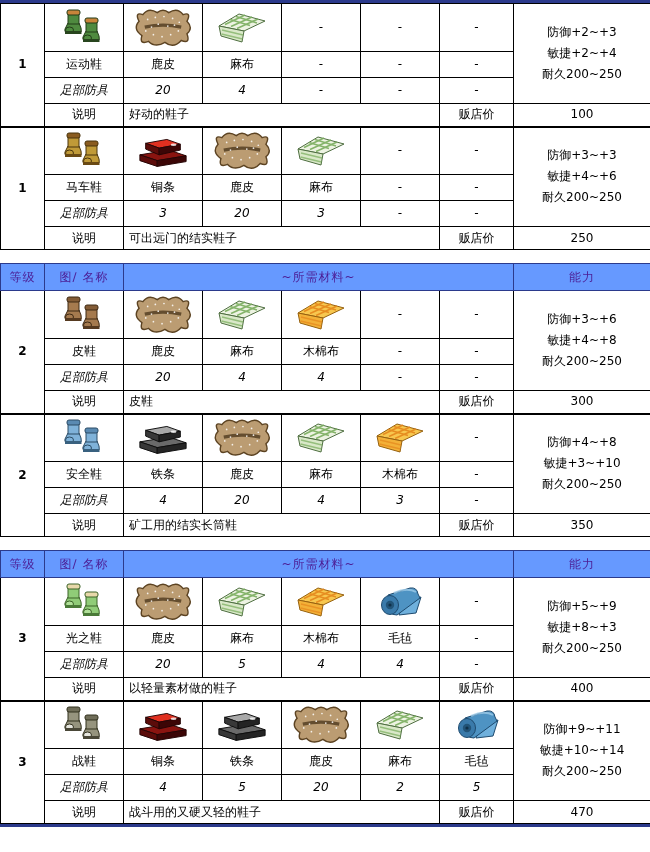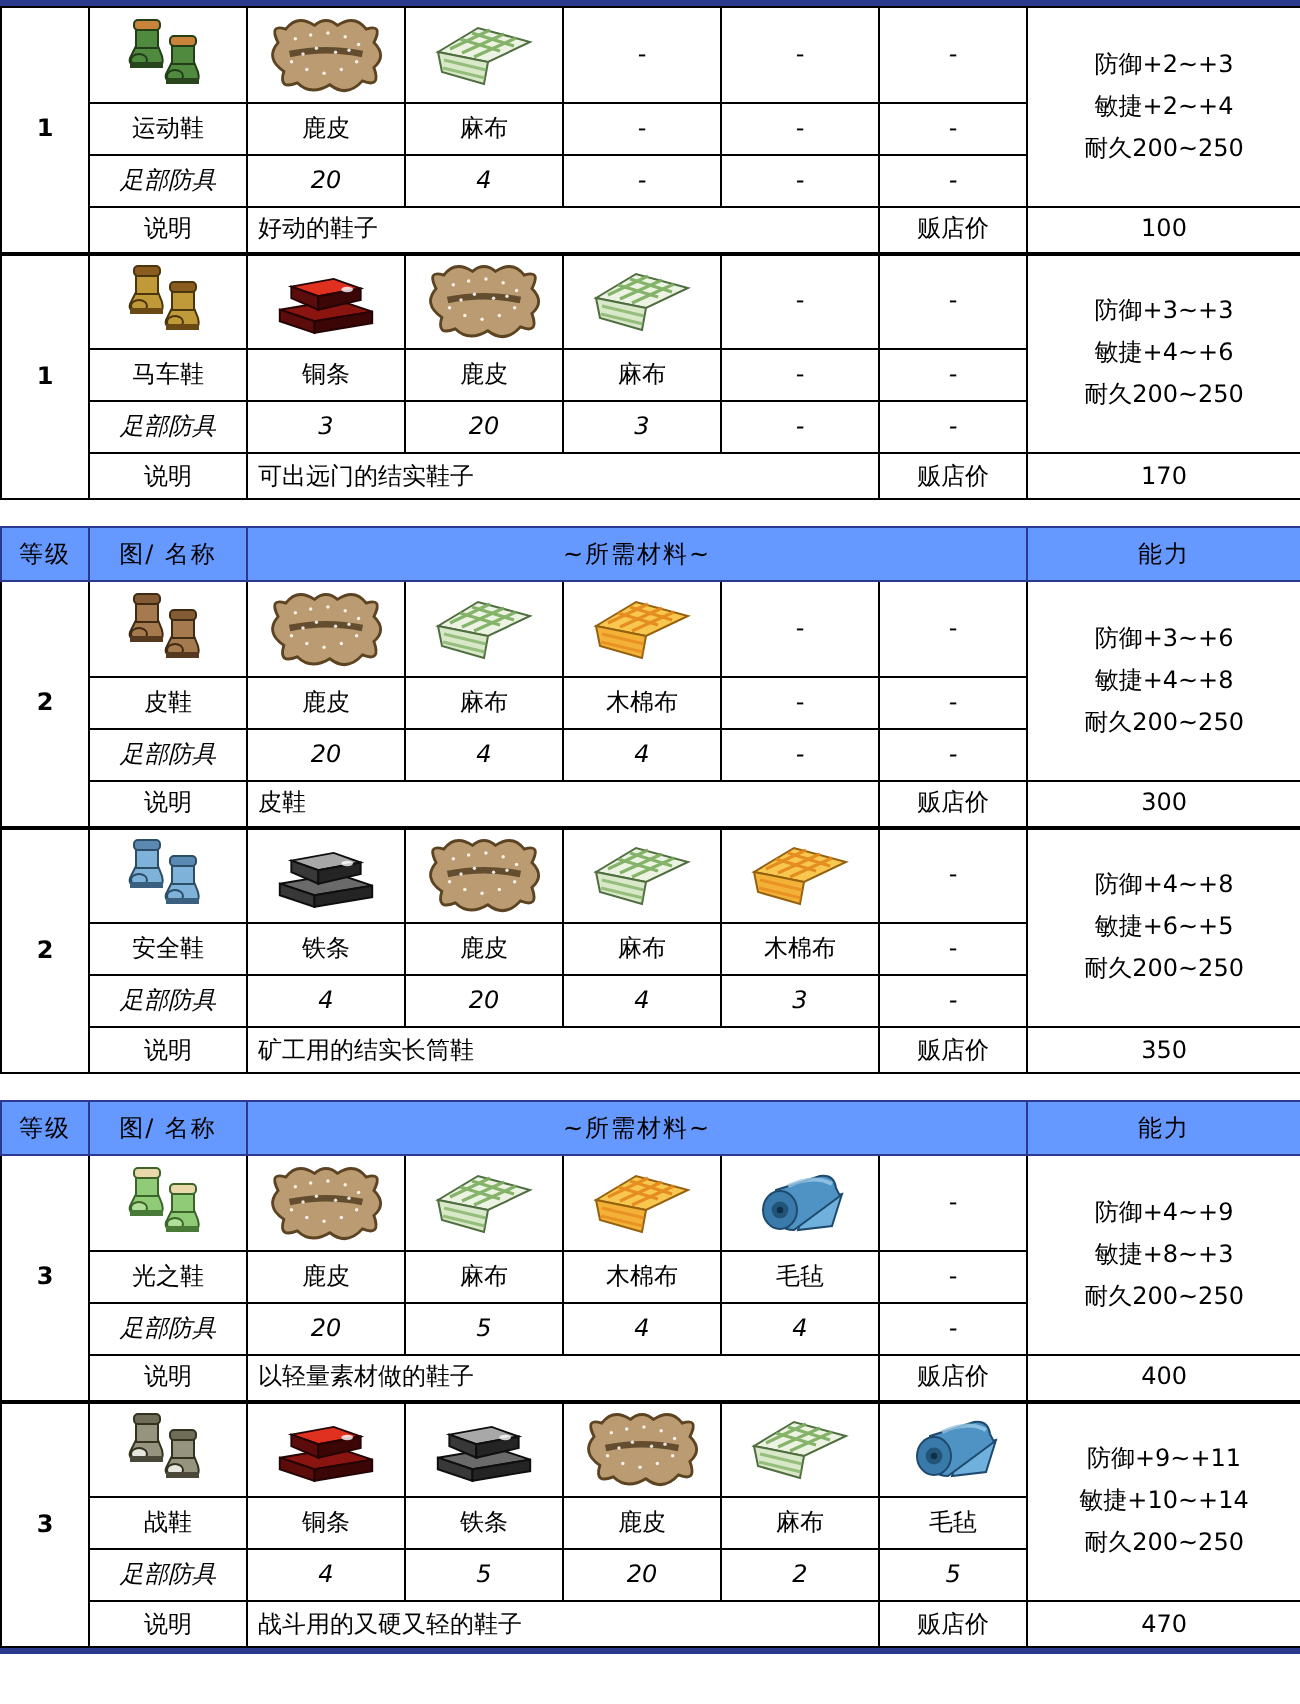--- a/index.html
+++ b/index.html
@@ -18,21 +18,21 @@
   td, th {
     border: 1px solid #000000;
     text-align: center;
     vertical-align: middle;
     padding: 0;
     overflow: hidden;
     line-height: 1.25;
   }
   th {
     background: #6699ff;
-    color: #000000;
+    color: #4c1d95;
     font-weight: normal;
     border-color: #2b3a8c;
     height: 27px;
     letter-spacing: 1px;
   }
   tr.r-icon td { height: 48px; }
   tr.r-name td { height: 26px; }
   tr.r-qty  td { height: 26px; font-style: italic; }
   tr.r-desc td { height: 23px; }
   td.lv { font-weight: bold; }
@@ -225,21 +225,21 @@
               <td>3</td>
               <td>20</td>
               <td>3</td>
               <td>-</td>
               <td>-</td>
             </tr>
             <tr class="r-desc">
               <td>说明</td>
               <td colspan="4" class="desc">可出远门的结实鞋子</td>
               <td>贩店价</td>
-              <td>170</td>
+              <td>250</td>
             </tr>
           </tbody>
         </table>
       </div>
       <div class="section">
         <table>
           <colgroup>
             <col style="width:44px">
             <col style="width:79px">
             <col style="width:79px">
@@ -425,21 +425,21 @@
                     </g>
                     <path d="M3,17 L28,22 L26,33 L5,27 Z" fill="#f3b138" stroke="#96610f"></path>
                     <g stroke="#e5871c" stroke-width="1.6" opacity="0.7" fill="none">
                       <path d="M6,21 L27,26"></path>
                       <path d="M5.5,25 L26.5,30"></path>
                     </g>
                   </svg></span></td>
               <td><span>-</span></td>
               <td rowspan="3" class="ability">
                 <div>防御+4~+8</div>
-                <div>敏捷+6~+5</div>
+                <div>敏捷+3~+10</div>
                 <div>耐久200~250</div>
               </td>
             </tr>
             <tr class="r-name">
               <td>安全鞋</td>
               <td>铁条</td>
               <td>鹿皮</td>
               <td>麻布</td>
               <td>木棉布</td>
               <td>-</td>
@@ -549,21 +549,21 @@
               <td><span><svg width="46" height="40" viewBox="0 0 46 40">
                     <path d="M26,20 L44,15 L39,31 L22,33 Z" fill="#6fb0dc" stroke="#1e4a6e"></path>
                     <path d="M11,13 L33,6 Q40,5 41,12 L43,16 L20,33 Q11,33 11,23 Z" fill="#4e93c3" stroke="#1e4a6e"></path>
                     <ellipse cx="13" cy="23" rx="8.5" ry="9.5" fill="#3a7aaa" stroke="#1e4a6e"></ellipse>
                     <circle cx="13" cy="23" r="4.2" fill="#225478"></circle>
                     <circle cx="13" cy="23" r="1.6" fill="#0f3048"></circle>
                     <path d="M17,11 Q30,5 39,10" stroke="#9ccbe8" stroke-width="2" fill="none" opacity="0.8"></path>
                   </svg></span></td>
               <td><span>-</span></td>
               <td rowspan="3" class="ability">
-                <div>防御+4~+9</div>
+                <div>防御+5~+9</div>
                 <div>敏捷+8~+3</div>
                 <div>耐久200~250</div>
               </td>
             </tr>
             <tr class="r-name">
               <td>光之鞋</td>
               <td>鹿皮</td>
               <td>麻布</td>
               <td>木棉布</td>
               <td>毛毡</td>

